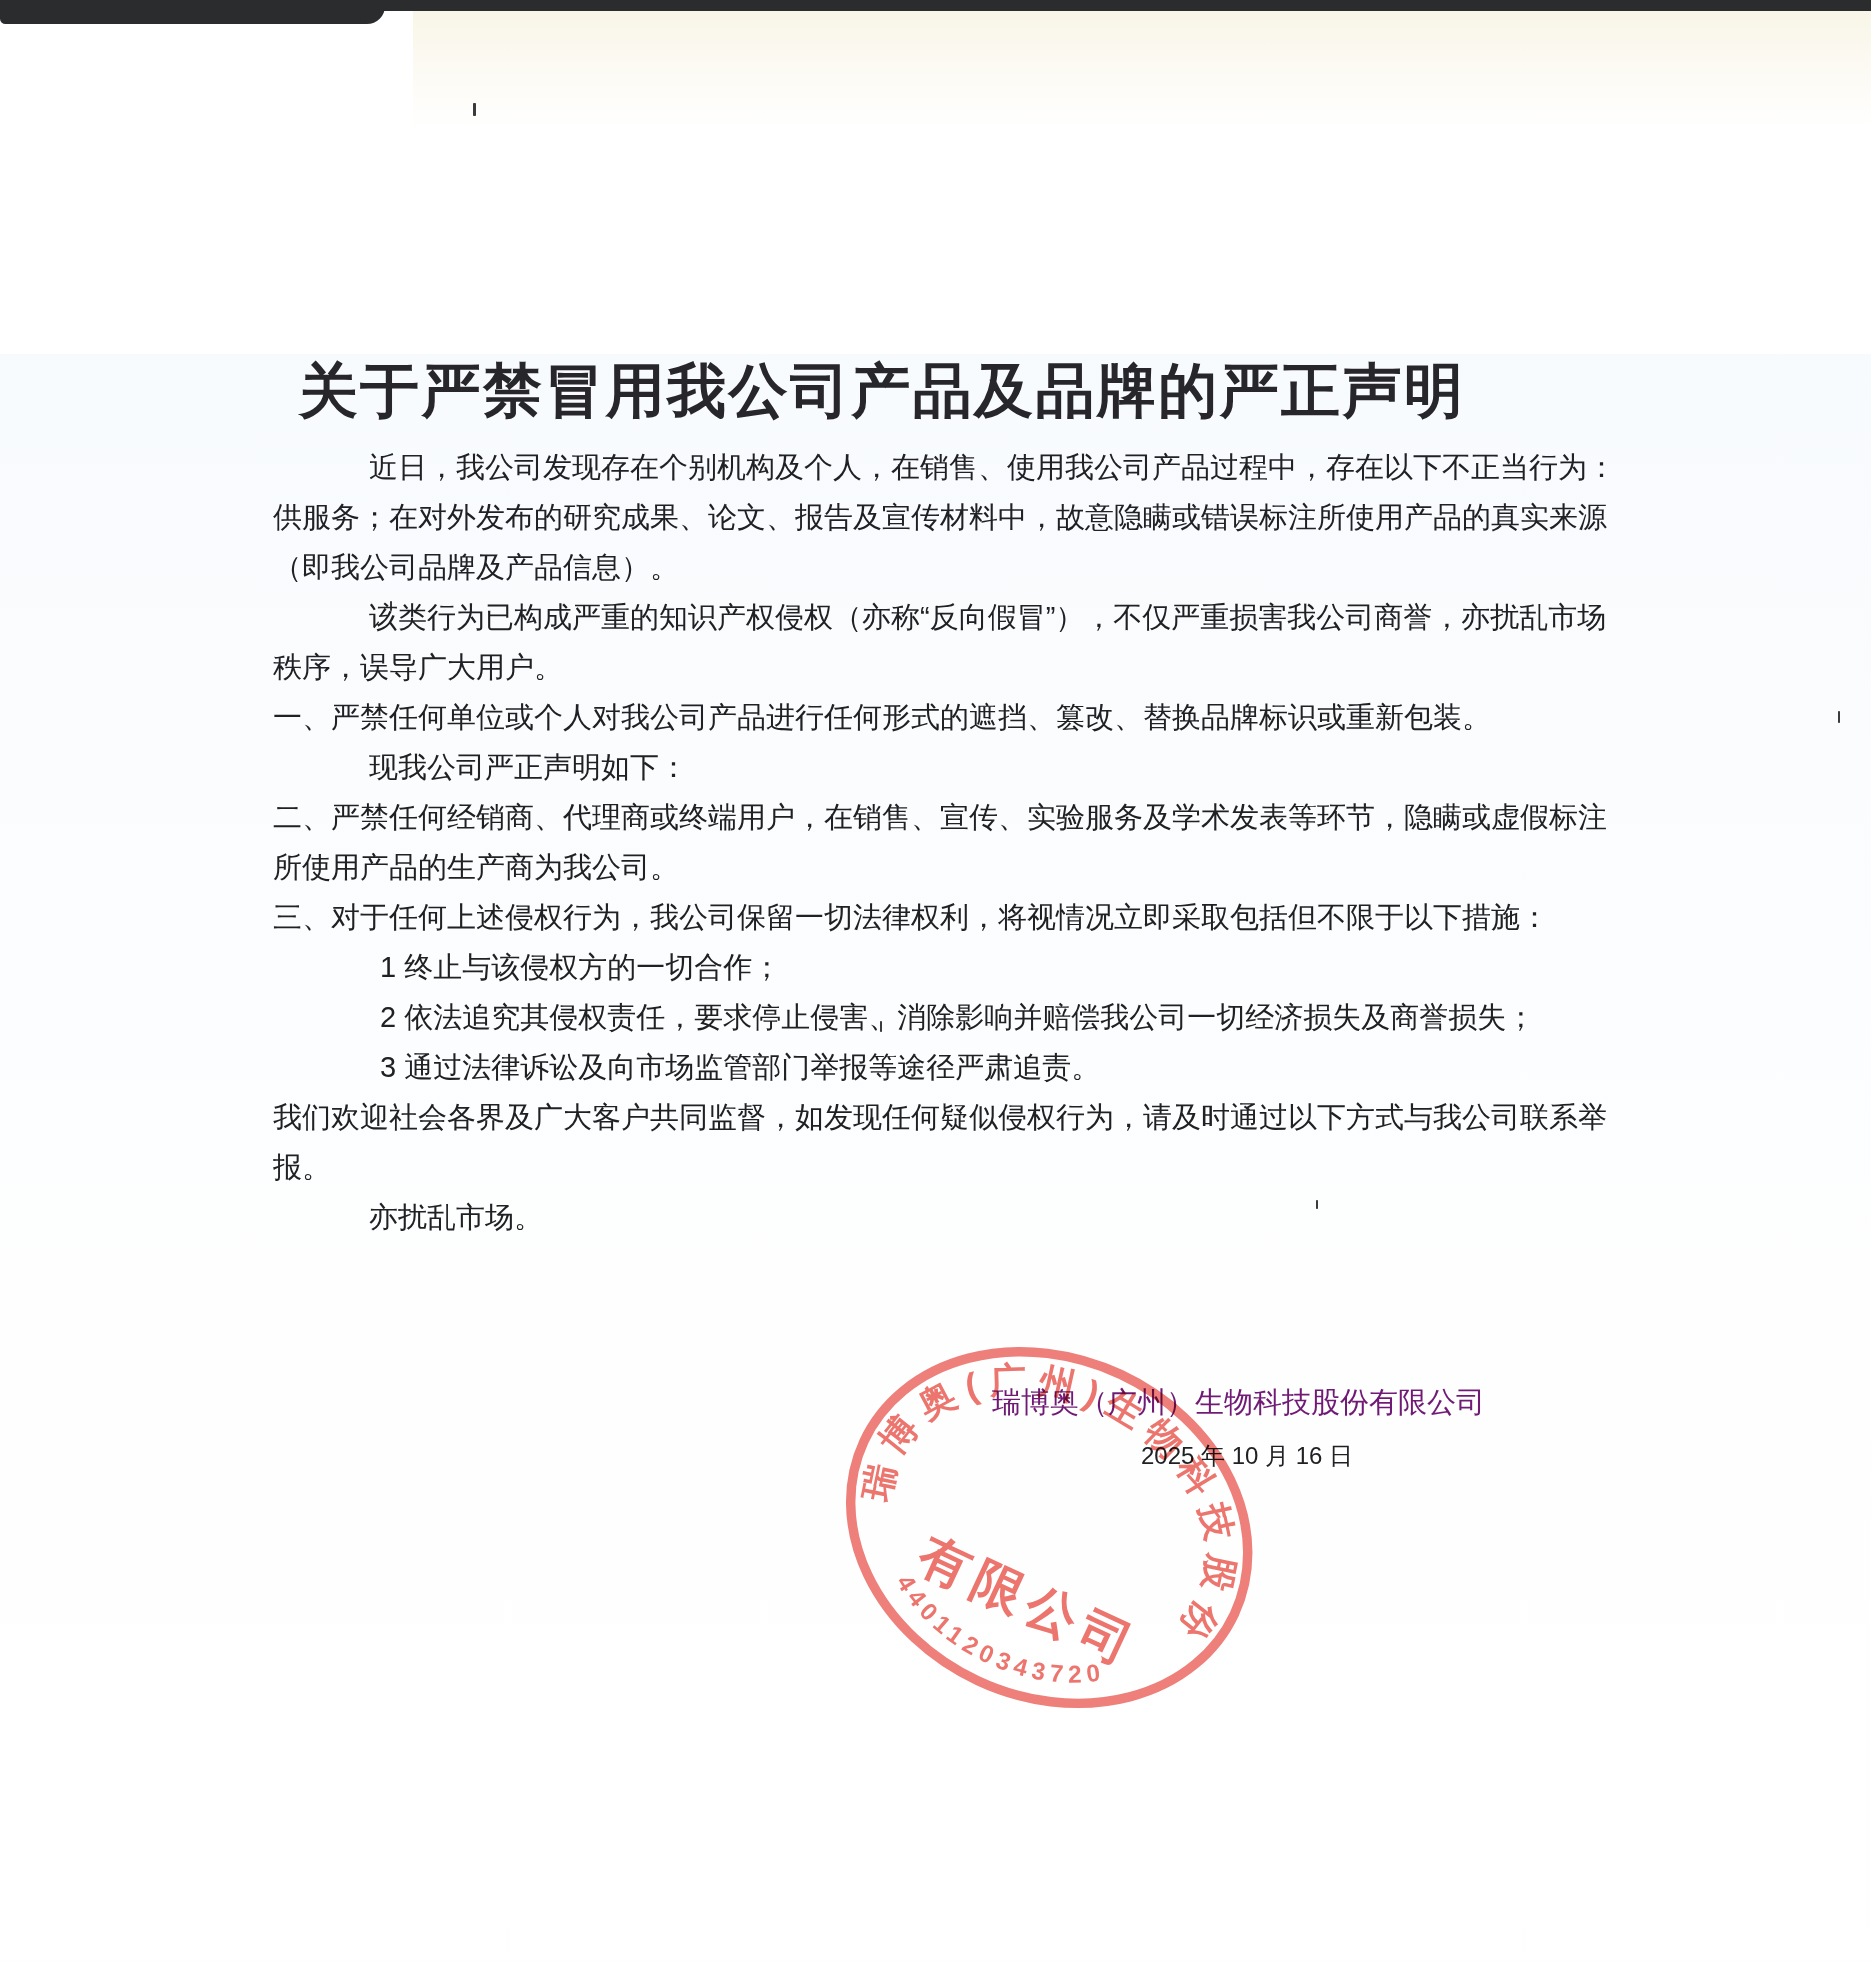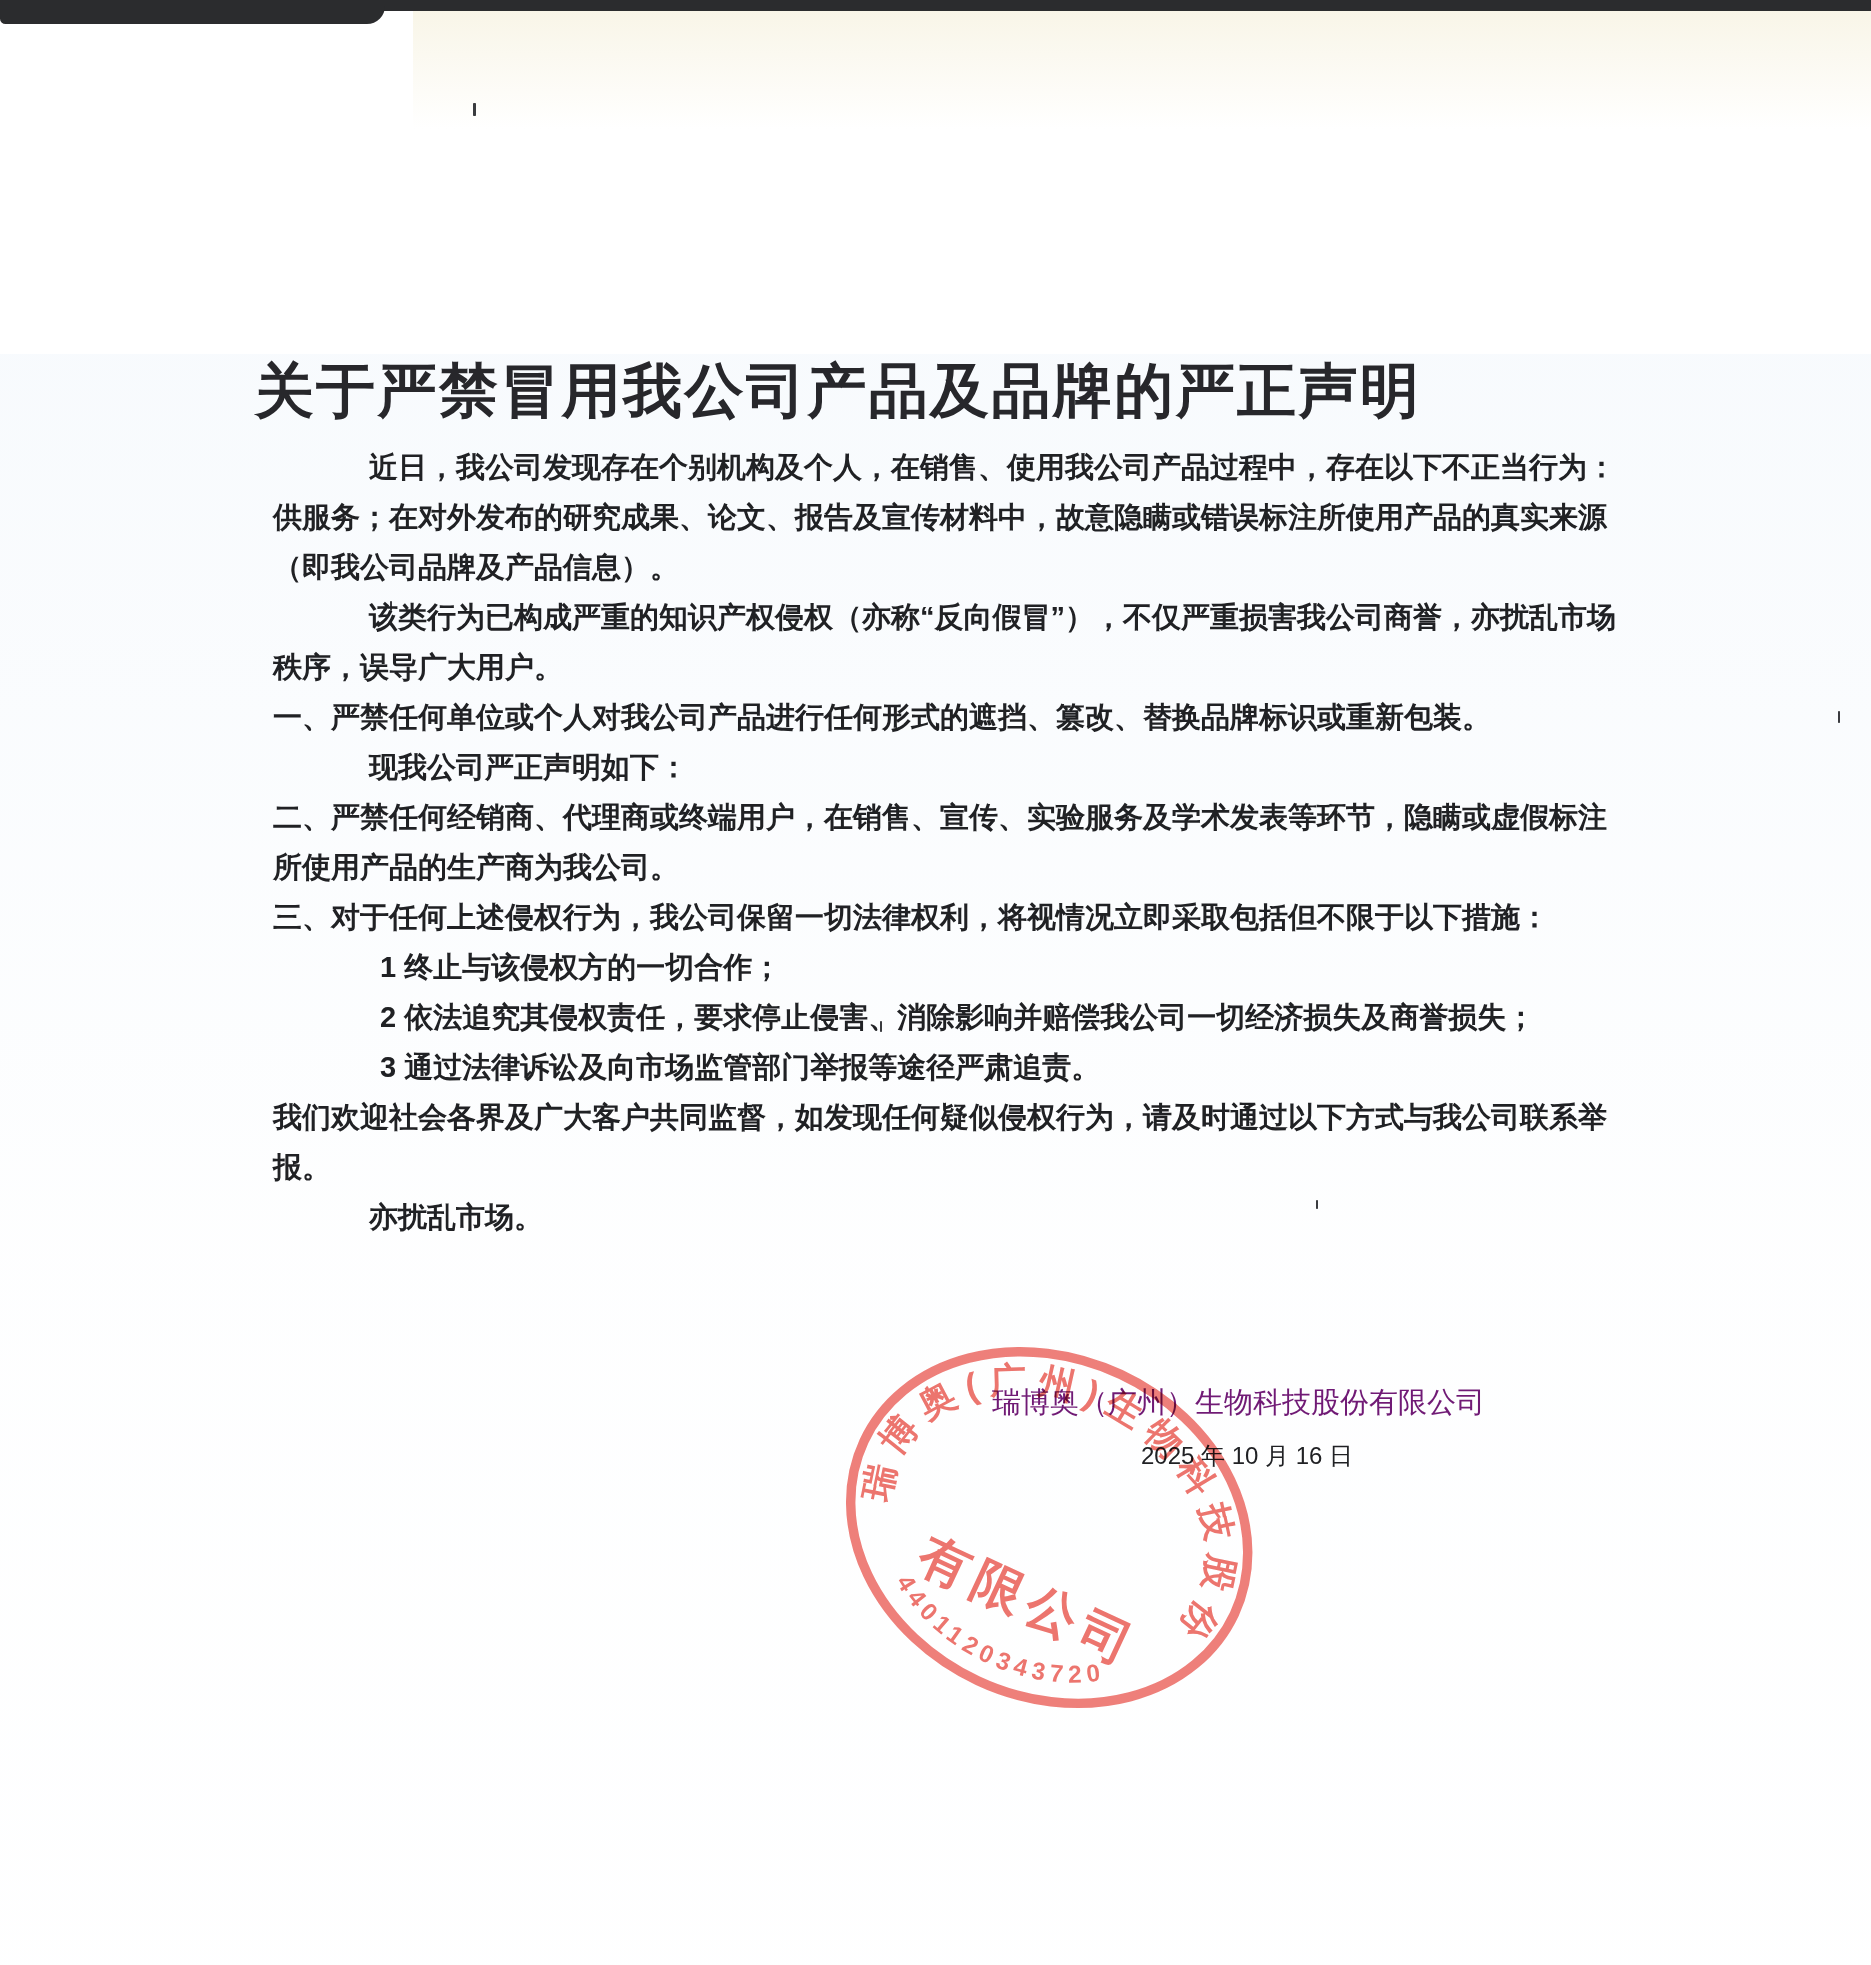--- a/index.html
+++ b/index.html
@@ -19,25 +19,25 @@
     background:linear-gradient(180deg, rgba(247,243,226,0.8), rgba(247,243,226,0));}
   .tint-blue{position:absolute;top:354px;left:0;width:1872px;height:2293px;
     background:linear-gradient(180deg, rgba(234,242,250,0.35), rgba(244,248,252,0.12) 40%, rgba(255,255,255,0));}
   .speck{position:absolute;background:#3a3b3f;border-radius:0.8px;}
 
   
   .title{
     position:absolute;top:353px;left:0;width:1676px;
     text-align:center;
     font-size:59px;line-height:77px;font-weight:700;
-    letter-spacing:2.4px;color:#27272b;
+    letter-spacing:2.4px;color:#27272b;padding-left:44px;
   }
   .body-text{
     position:absolute;top:442px;left:273px;width:1352px;
-    font-size:29px;line-height:50px;color:#202124;font-weight:bold;
+    font-size:29px;line-height:50px;color:#202124;
   }
   .line{white-space:nowrap;}
   .ind{padding-left:96px;}
   .ind2{padding-left:107px;}
 
   .sig-company{
     position:absolute;top:1387px;left:992px;
     font-size:29px;line-height:31px;color:#701a75;white-space:nowrap;
   }
   .sig-date{

